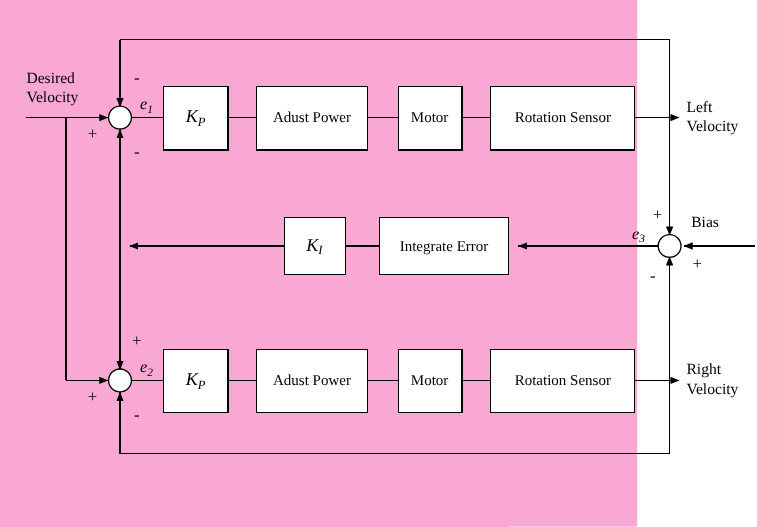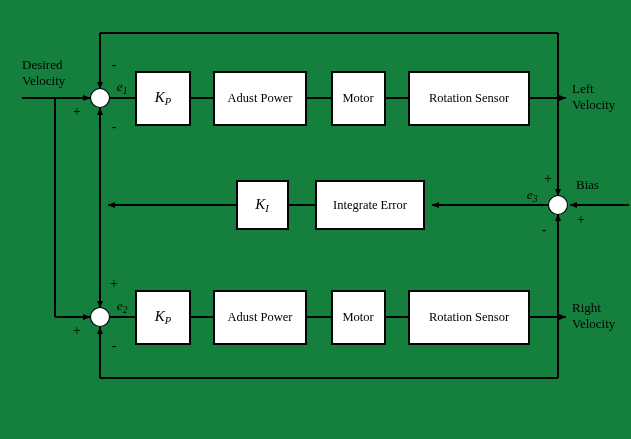--- a/index.html
+++ b/index.html
@@ -9,23 +9,23 @@
     background: #ffffff;
   }
   body {
     width: 631px;
     height: 439px;
     font-family: "Liberation Serif", serif;
     overflow: hidden;
   }
   #diagram-root {
     position: relative;
-    width: 631px;
+    width: 531px;
     height: 439px;
-    background: #15803d;
+    background: #f9a8d4;
   }
   svg#block-diagram {
     display: block;
     width: 631px;
     height: 439px;
   }
   .wire {
     stroke: #000000;
     stroke-width: 1.1;
     fill: none;

